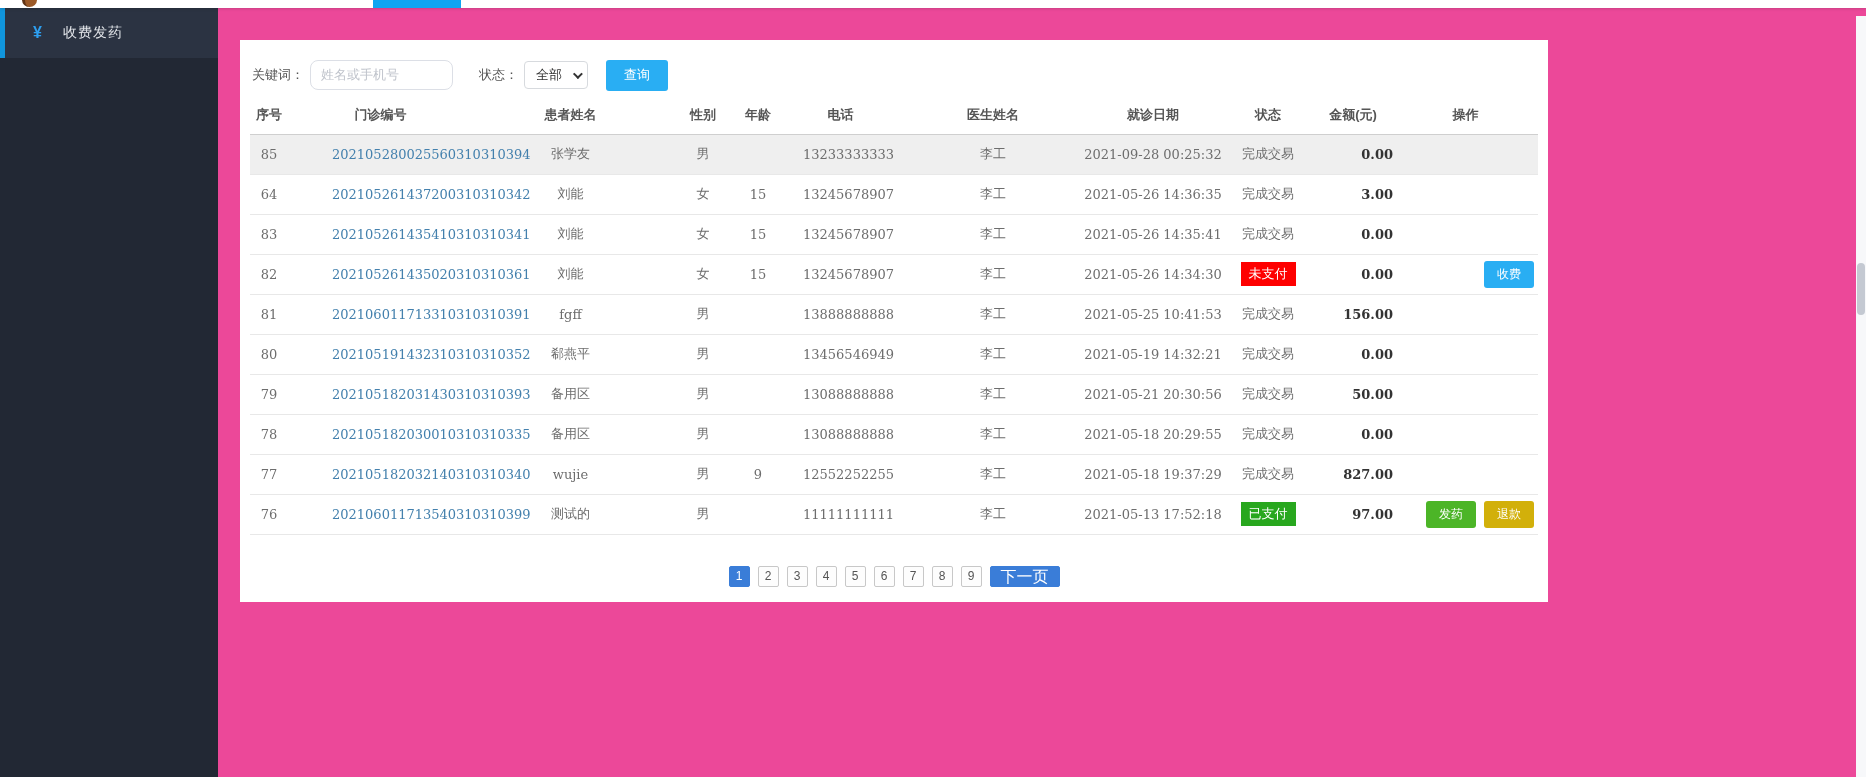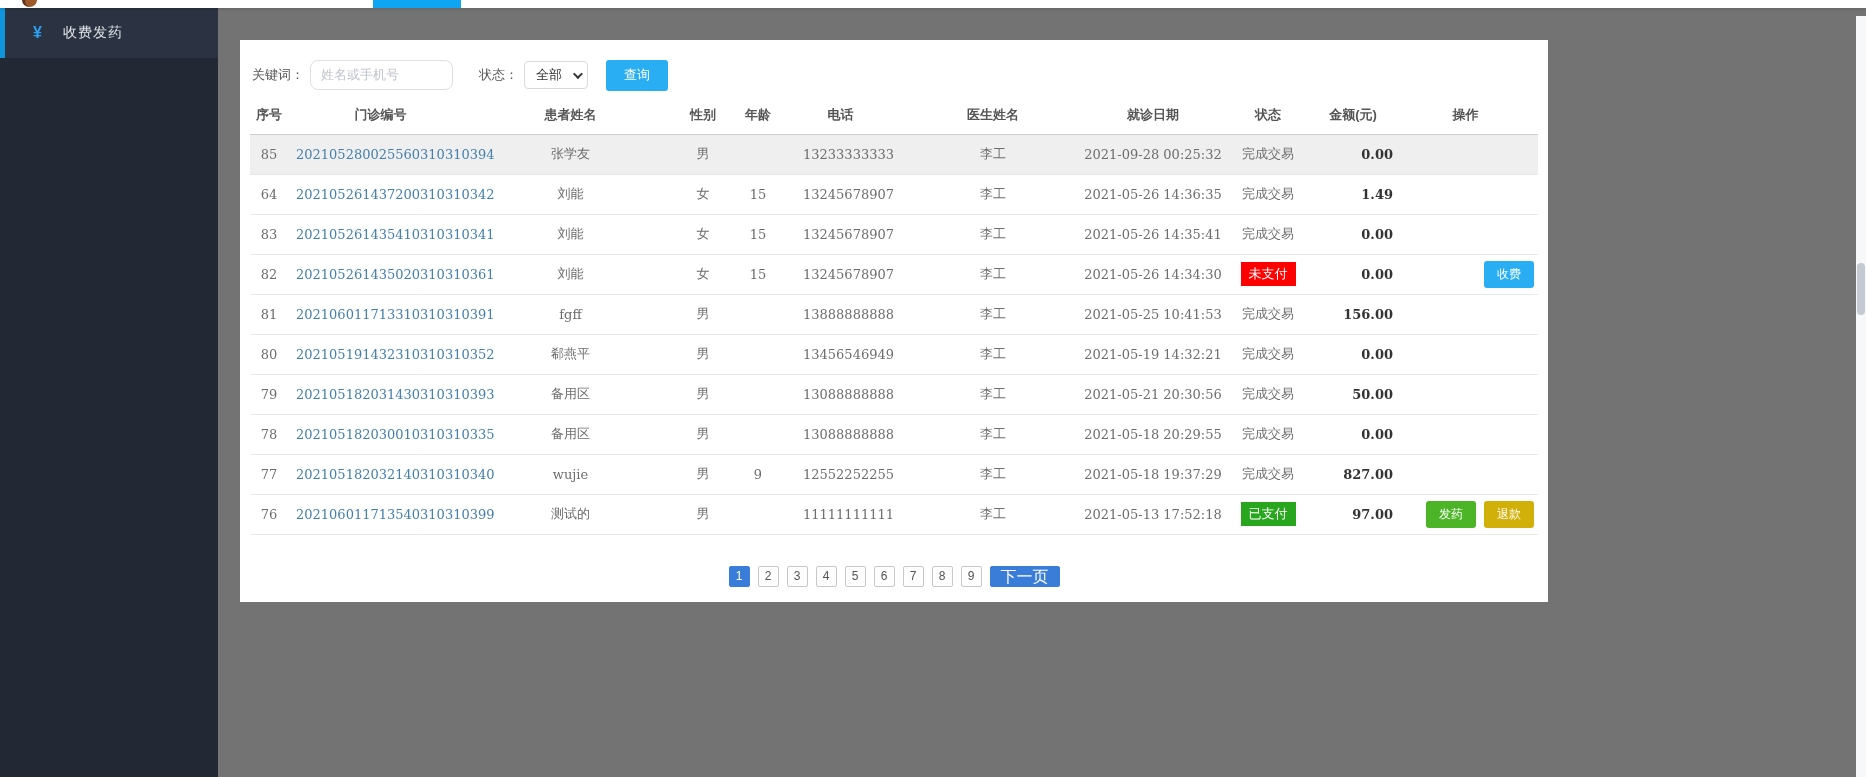--- a/index.html
+++ b/index.html
@@ -14,21 +14,21 @@
   .tab-indicator { position:absolute; left:373px; top:0; width:88px; height:8px; background:#0ea5f2; }
 
   
   .sidebar { position:absolute; left:0; top:8px; bottom:0; width:218px; background:#222834; z-index:4; }
   .menu-item { height:50px; background:#2b3342; border-left:5px solid #1095dc;
                display:flex; align-items:center; padding-left:28px; cursor:pointer; }
   .menu-item .yen { color:#2d9ff0; font-size:16px; font-weight:bold; width:30px; }
   .menu-item .mi-label { color:#e3e6ea; font-size:14px; letter-spacing:1px; }
 
   
-  .main { position:absolute; left:218px; top:8px; right:0; bottom:0; background:#737373;padding-left:46px; }
+  .main { position:absolute; left:218px; top:8px; right:0; bottom:0; background:#ec4899;padding-left:46px; }
   .card { position:absolute; left:22px; top:32px; width:1308px; height:562px; background:#ffffff; }
 
   
   .filters { position:absolute; left:12px; top:20px; height:30px; display:flex; align-items:center; }
   .f-label { font-size:13px; color:#555; margin-right:6px; }
   .keyword-input { width:143px; height:30px; border:1px solid #dcdfe6; border-radius:8px;
                    padding:0 10px; font-size:13px; color:#333; outline:none;
                    font-family:Liberation Serif, serif; }
   .keyword-input::placeholder { color:#bfc3cb; }
   .spacer24 { width:26px; } .spacer18 { width:18px; }
@@ -45,21 +45,21 @@
   thead th { height:38px; font-size:13px; font-weight:bold; color:#555; 
              border-bottom:1px solid #cfcfcf; background:#fff; }
   tbody td { height:40px; font-size:13px; color:#6d6d6d; text-align:center;
              border-bottom:1px solid #e8e8e8;
              font-family:"DejaVu Serif","Liberation Serif",serif; white-space:nowrap; }
   tbody tr.hl td { background:#efefef; }
   td.c-visit { text-align:left; padding-left:8px; }
   td.c-phone { text-align:left; padding-left:25px; }
   td.c-act   { text-align:right; padding-right:4px; }
   td.c-amt   { font-weight:bold; color:#333;text-align:right; }
-  a.visit-link { color:#4380ad; text-decoration:none; cursor:pointer; }
+  a.visit-link { color:#4380ad; text-decoration:none; cursor:pointer;margin-left:36px; }
   .badge { display:inline-block; padding:3px 8px; color:#fff; font-size:13px;
            font-family:"Liberation Sans",sans-serif; }
   .act-btn { display:inline-block; margin-left:8px; padding:5px 13px; color:#fff; font-size:12px;
              border:none; border-radius:3px; cursor:pointer; font-family:"Liberation Sans",sans-serif; }
 
   
   .pagination { position:absolute; left:10px; top:526px; width:1288px; display:flex;
                 justify-content:center; align-items:center; gap:8px; }
   .page-btn { min-width:21px; height:21px; line-height:19px; padding:0 4px; text-align:center;
               font-size:12px; color:#555; background:#fdfdfd; border:1px solid #c8c8c8;
@@ -150,21 +150,21 @@
           <tr>
             <td>64</td>
             <td class="c-visit"><a class="visit-link">202105261437200310310342</a></td>
             <td>刘能</td>
             <td>女</td>
             <td>15</td>
             <td class="c-phone">13245678907</td>
             <td>李工</td>
             <td>2021-05-26 14:36:35</td>
             <td>完成交易</td>
-            <td class="c-amt">1.49</td>
+            <td class="c-amt">3.00</td>
             <td class="c-act"></td>
           </tr>
           <tr>
             <td>83</td>
             <td class="c-visit"><a class="visit-link">202105261435410310310341</a></td>
             <td>刘能</td>
             <td>女</td>
             <td>15</td>
             <td class="c-phone">13245678907</td>
             <td>李工</td>

